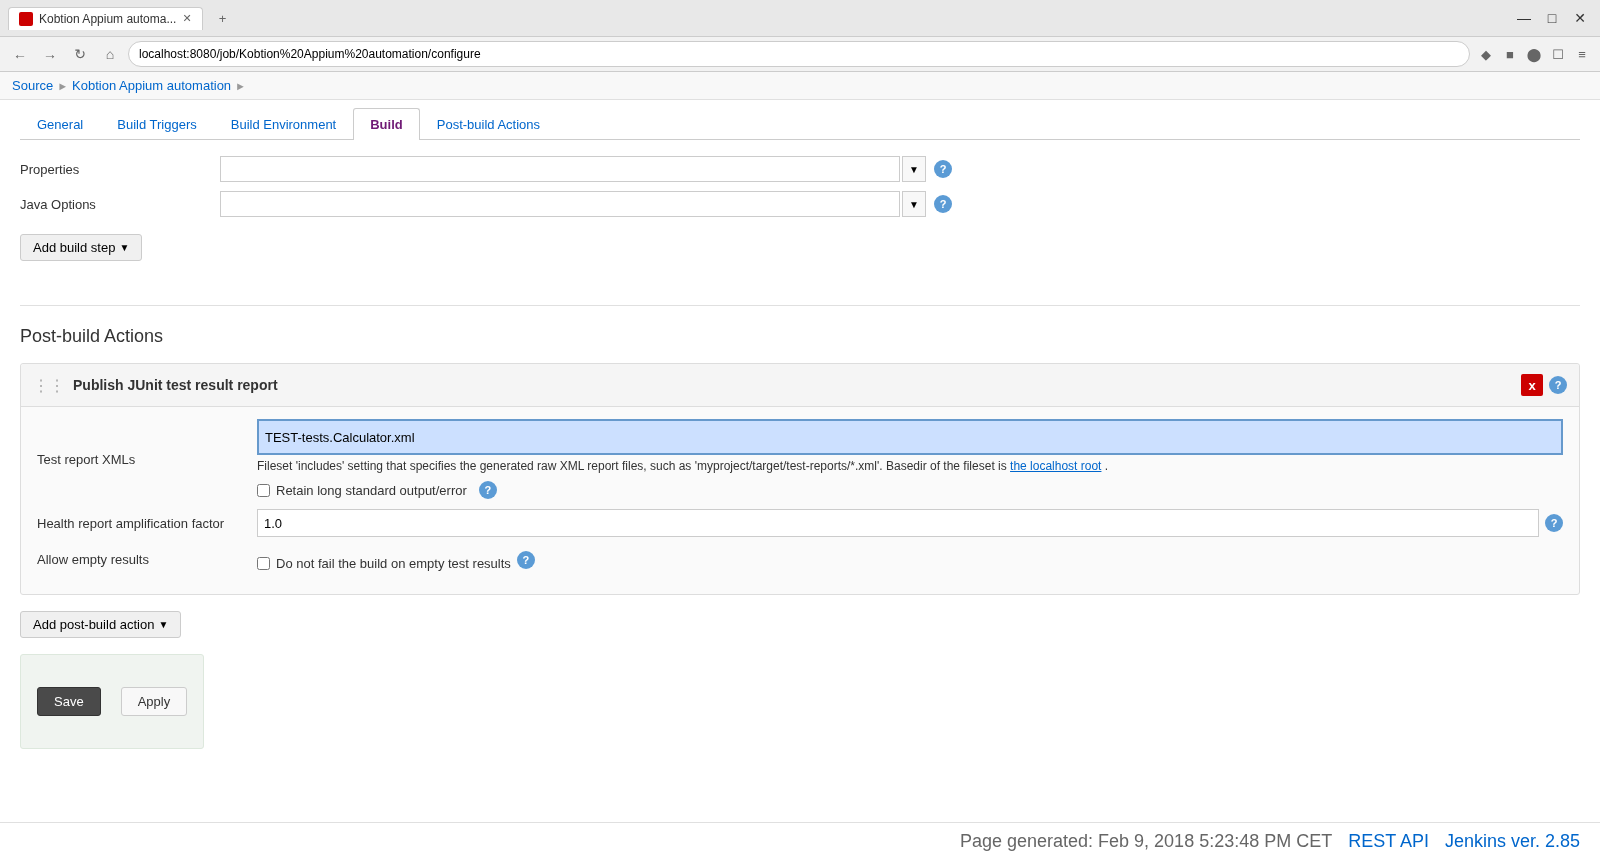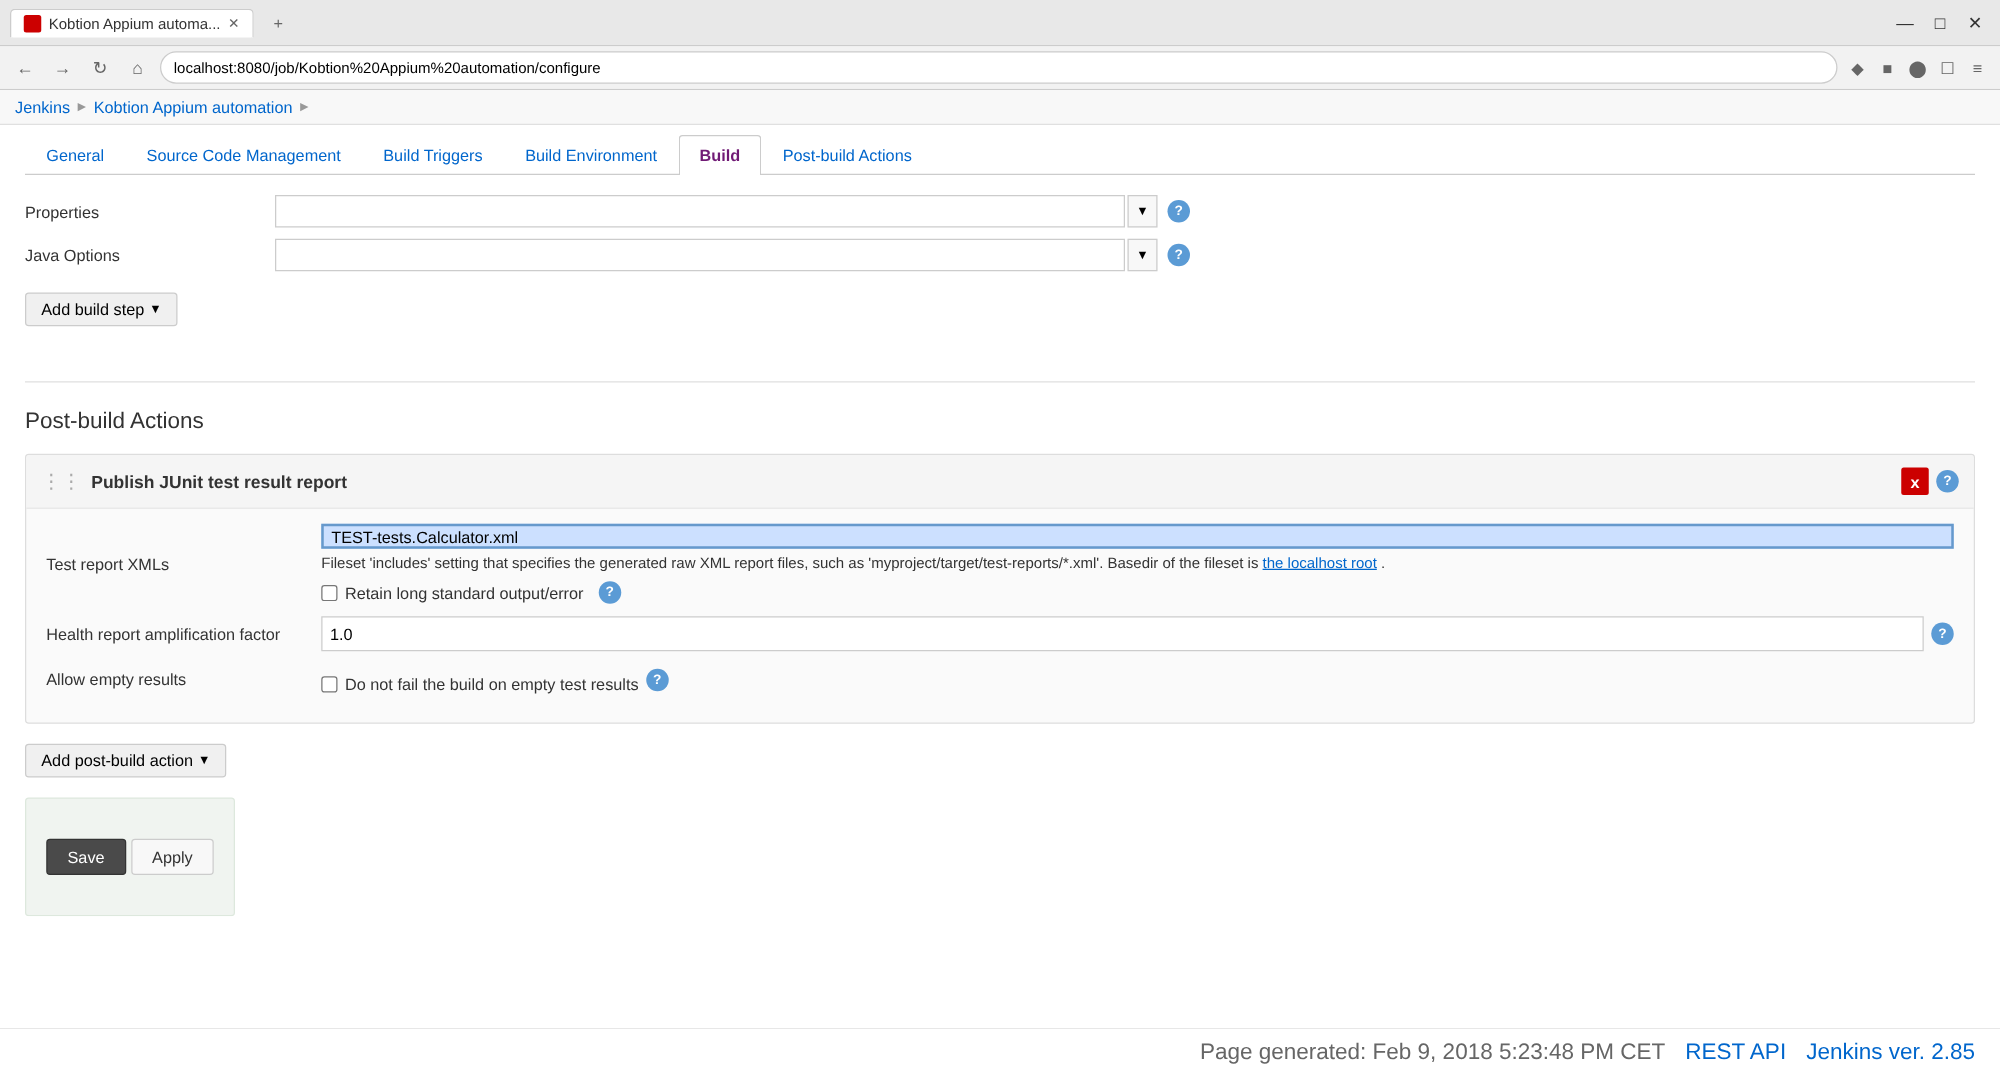--- a/index.html
+++ b/index.html
@@ -285,21 +285,21 @@
       min-width: 220px;
       padding: 5px 0;
       font-size: 13px;
     }
     .panel-form-control {
       flex: 1;
     }
 
     .xml-input {
       width: 100%;
-      height: 20px;
+      height: 36px;
       border: 2px solid #6699cc;
       padding: 2px 6px;
       font-size: 13px;
       background: #fff;
       outline: none;
     }
     .xml-input.selected {
       background: #cce0ff;
     }
 
@@ -389,21 +389,21 @@
       border-radius: 3px;
       cursor: pointer;
       font-size: 13px;
     }
     .add-btn .arrow {
       font-size: 10px;
     }
 
     .bottom-buttons {
       display: flex;
-      gap: 4px;
+      gap: 20px;
       padding: 16px 0;
     }
 
     .footer {
       position: fixed;
       bottom: 0;
       right: 0;
       left: 0;
       background: #fff;
       border-top: 1px solid #e0e0e0;
@@ -462,31 +462,30 @@
       <span class="ext-icon">◆</span>
       <span class="ext-icon">■</span>
       <span class="ext-icon">⬤</span>
       <span class="ext-icon">☐</span>
       <span class="ext-icon">≡</span>
     </div>
   </div>
 </div>
 
 <div class="jenkins-breadcrumb">
-  <a class="breadcrumb-link">Jenkins</a>
+  <a class="breadcrumb-link">Source</a>
   <span class="breadcrumb-sep">►</span>
   <a class="breadcrumb-link">Kobtion Appium automation</a>
   <span class="breadcrumb-sep">►</span>
 </div>
 
 <div class="main-content">
 
   <div class="tabs">
     <div class="tab">General</div>
-    <div class="tab">Source Code Management</div>
     <div class="tab">Build Triggers</div>
     <div class="tab">Build Environment</div>
     <div class="tab active">Build</div>
     <div class="tab">Post-build Actions</div>
   </div>
 
   <div class="form-section">
     <div class="form-row">
       <div class="form-label">Properties</div>
       <div class="form-control">

